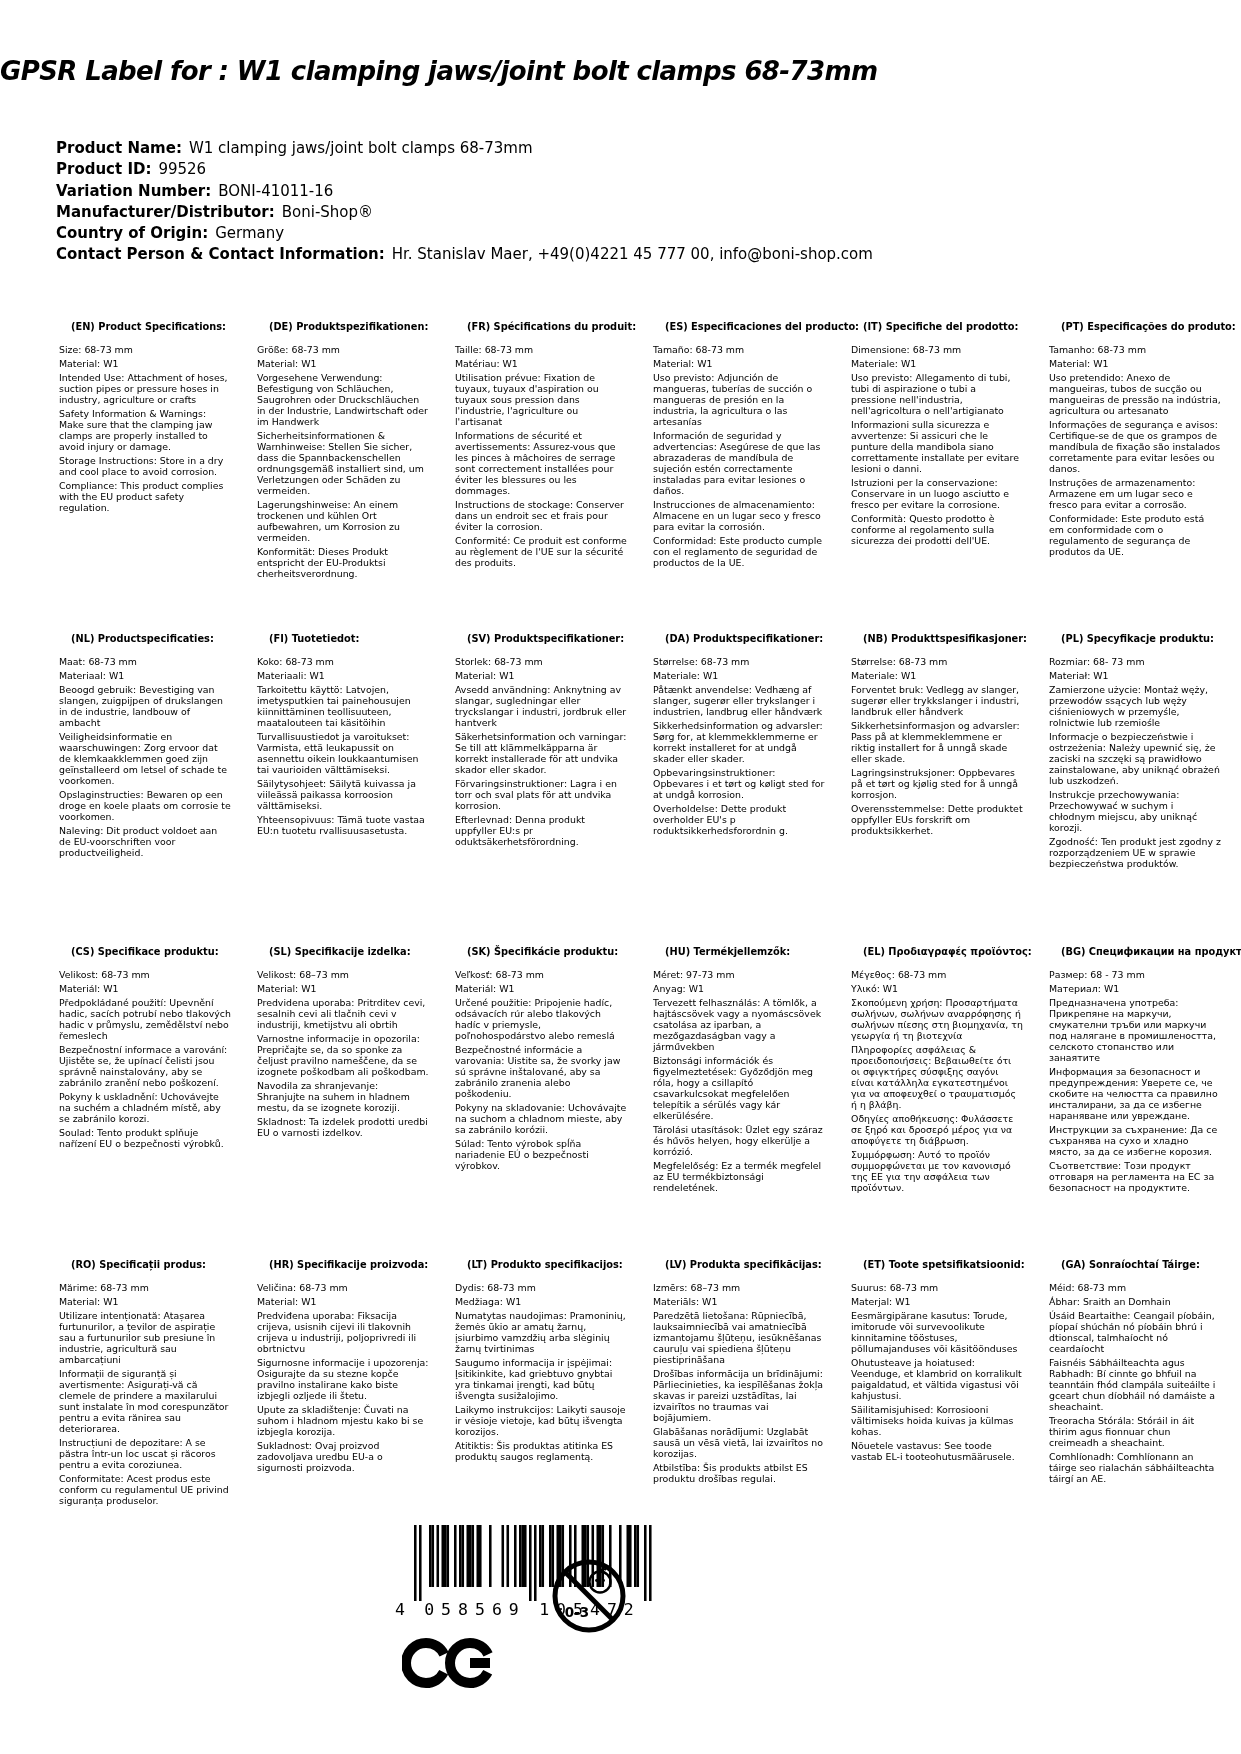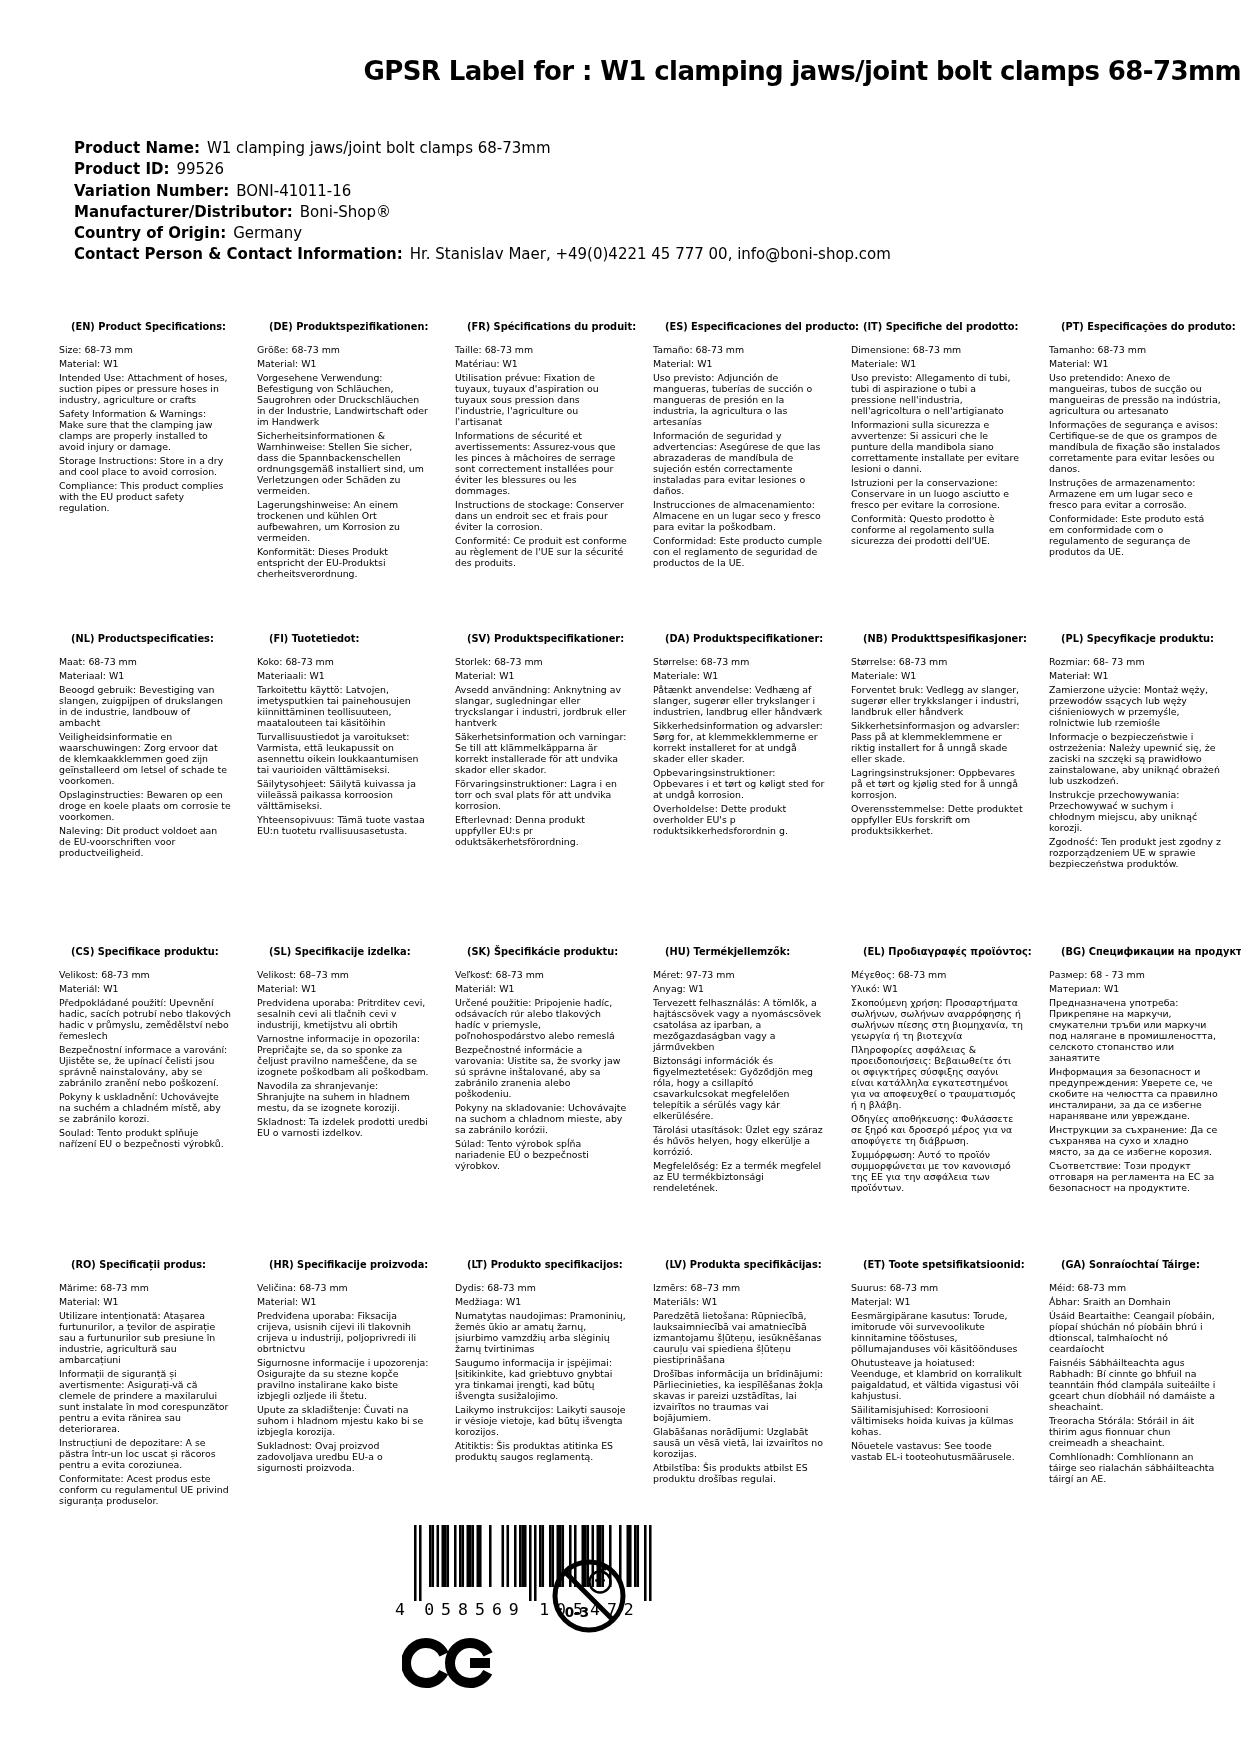--- a/index.html
+++ b/index.html
@@ -1,24 +1,24 @@
 <!DOCTYPE html>
 <html><head>
 <meta charset="utf-8">
 <style>
   html,body{margin:0;padding:0;background:#ffffff;}
   .page{
     position:relative;width:1241px;height:1754px;background:#ffffff;
     font-family:"DejaVu Sans",sans-serif;color:#000;overflow:hidden;
   }
   .title{
-    position:absolute;top:56px;left:0;width:100%;text-align:right;
-    font-size:26px;font-weight:bold;letter-spacing:-0.6px;
+    position:absolute;top:56px;left:0;width:100%;text-align:left;
+    font-size:26px;font-weight:bold;letter-spacing:-0.6px;font-style:italic;
   }
-  .product-info{position:absolute;left:74px;top:141px;font-size:15px;line-height:15.3px;}
+  .product-info{position:absolute;left:56px;top:141px;font-size:15px;line-height:15.3px;}
   .info-row{margin-bottom:6px;white-space:nowrap;}
   .info-label{font-weight:bold;}
   .info-value{margin-left:7px;}
   .spec-grid{
     position:absolute;left:59px;top:309px;
     display:grid;grid-template-columns:repeat(6,172px);column-gap:26px;
     grid-template-rows:312px 313px 313px auto;
   }
   .spec-block{font-size:9.4px;line-height:11px;overflow:visible;}
   .spec-block h3{font-size:9.8px;font-weight:bold;margin:12px;white-space:nowrap;}
@@ -72,21 +72,21 @@
         <p>Informations de sécurité et avertissements: Assurez-vous que les pinces à mâchoires de serrage sont correctement installées pour éviter les blessures ou les dommages.</p>
         <p>Instructions de stockage: Conserver dans un endroit sec et frais pour éviter la corrosion.</p>
         <p>Conformité: Ce produit est conforme au règlement de l'UE sur la sécurité des produits.</p>
       </div>
       <div class="spec-block">
         <h3>(ES) Especificaciones del producto:</h3>
         <p>Tamaño: 68-73 mm</p>
         <p>Material: W1</p>
         <p>Uso previsto: Adjunción de mangueras, tuberías de succión o mangueras de presión en la industria, la agricultura o las artesanías</p>
         <p>Información de seguridad y advertencias: Asegúrese de que las abrazaderas de mandíbula de sujeción estén correctamente instaladas para evitar lesiones o daños.</p>
-        <p>Instrucciones de almacenamiento: Almacene en un lugar seco y fresco para evitar la poškodbam.</p>
+        <p>Instrucciones de almacenamiento: Almacene en un lugar seco y fresco para evitar la corrosión.</p>
         <p>Conformidad: Este producto cumple con el reglamento de seguridad de productos de la UE.</p>
       </div>
       <div class="spec-block">
         <h3>(IT) Specifiche del prodotto:</h3>
         <p>Dimensione: 68-73 mm</p>
         <p>Materiale: W1</p>
         <p>Uso previsto: Allegamento di tubi, tubi di aspirazione o tubi a pressione nell'industria, nell'agricoltura o nell'artigianato</p>
         <p>Informazioni sulla sicurezza e avvertenze: Si assicuri che le punture della mandibola siano correttamente installate per evitare lesioni o danni.</p>
         <p>Istruzioni per la conservazione: Conservare in un luogo asciutto e fresco per evitare la corrosione.</p>
         <p>Conformità: Questo prodotto è conforme al regolamento sulla sicurezza dei prodotti dell'UE.</p>

